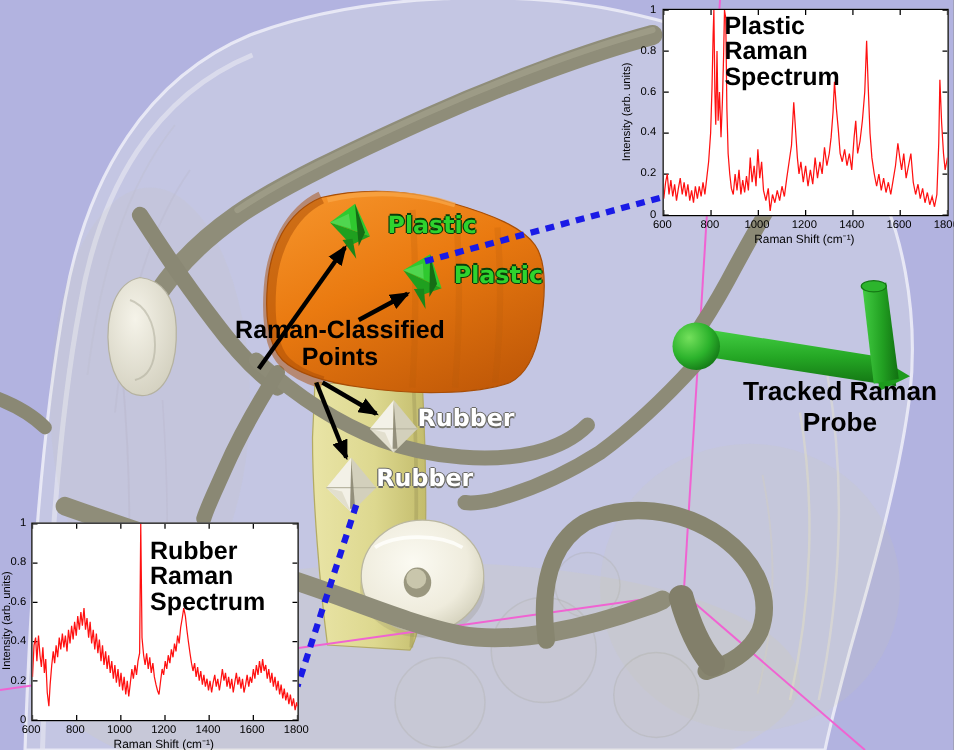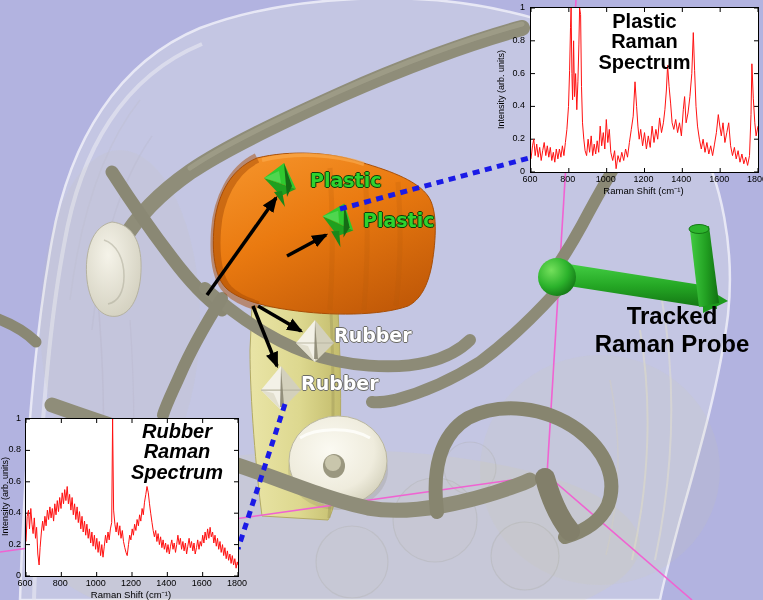--- a/index.html
+++ b/index.html
@@ -5,31 +5,31 @@
   html,body{margin:0;padding:0;background:#888;}
   #stage{position:relative;width:763px;height:600px;overflow:hidden;
          background:var(--background-color,#b2b3e0);
          font-family:"Liberation Sans",sans-serif;}
   #scene{position:absolute;left:0;top:0;}
   
   .inset{position:absolute;color:#000;}
   .plot-box{position:absolute;background:#fff;border:1px solid #000;box-sizing:content-box;}
   .plot-box svg{position:absolute;left:0;top:0;}
   .chart-title{position:absolute;font-weight:bold;font-size:20px;line-height:1.02;
-               text-align:center;white-space:normal;}
+               text-align:left;white-space:normal;}
   .yticks,.xticks{position:absolute;}
   .ytick{position:absolute;right:2px;transform:translateY(-50%);font-size:9px;white-space:nowrap;}
   .xtick{position:absolute;top:2px;transform:translateX(-50%);font-size:9px;white-space:nowrap;}
   .xlabel{position:absolute;text-align:center;font-size:9.5px;}
   .ylabel{position:absolute;writing-mode:vertical-rl;transform:rotate(180deg);
           text-align:center;font-size:9px;white-space:nowrap;}
   
   .scene-label{position:absolute;font-weight:bold;color:#000;}
   #lbl-classified{left:172px;top:253px;width:200px;text-align:center;font-size:20px;line-height:1.12;}
-  #lbl-probe{left:592px;top:302px;width:160px;text-align:center;font-size:24px;line-height:1.18;}
+  #lbl-probe{left:592px;top:302px;width:160px;text-align:center;font-size:21px;line-height:1.18;}
   .marker-label{position:absolute;font-family:"DejaVu Sans",sans-serif;font-weight:bold;font-size:19px;}
   .marker-label.plastic{color:var(--plastic-label-green,#2ed32e);
       text-shadow:-1px 0 #0a3c0a,1px 0 #0a3c0a,0 -1px #0a3c0a,0 1px #0a3c0a;margin-left:14px;}
   .marker-label.rubber{color:var(--rubber-label-white,#fff);
       text-shadow:-1px 0 #6b6b66,1px 0 #6b6b66,0 -1px #6b6b66,0 1px #6b6b66;}
   #lbl-plastic1{left:296px;top:169px;}
   #lbl-plastic2{left:349px;top:209px;}
   #lbl-rubber1{left:334px;top:324px;}
   #lbl-rubber2{left:301px;top:372px;}
 </style>
@@ -284,32 +284,33 @@
             <line x1="212" y1="94.19999999999999" x2="208" y2="94.19999999999999"></line>
             <line x1="0" y1="62.8" x2="4" y2="62.8"></line>
             <line x1="212" y1="62.8" x2="208" y2="62.8"></line>
             <line x1="0" y1="31.39999999999999" x2="4" y2="31.39999999999999"></line>
             <line x1="212" y1="31.39999999999999" x2="208" y2="31.39999999999999"></line>
             <line x1="0" y1="0" x2="4" y2="0"></line>
             <line x1="212" y1="0" x2="208" y2="0"></line>
           </g>
           <polyline points="0.0,122.5 1.2,97.3 2.5,91.1 3.5,109.9 4.8,89.5 6.0,105.2 7.1,114.6 8.3,98.9 9.5,119.3 10.6,108.3 11.8,135.0 13.1,146.0 14.1,128.7 15.4,113.0 16.6,102.1 17.7,111.5 18.9,97.3 20.1,106.8 21.4,91.1 22.6,100.5 23.9,87.9 25.1,98.9 26.3,89.5 27.6,102.1 28.8,84.8 30.0,95.8 31.3,81.6 32.5,92.6 33.7,78.5 35.0,89.5 36.2,73.8 37.5,84.8 38.7,70.6 39.9,81.6 41.2,67.5 42.4,84.8 43.6,75.4 44.9,91.1 46.1,78.5 47.3,95.8 48.6,84.8 49.8,100.5 51.1,87.9 52.3,103.6 53.5,92.6 54.8,109.9 56.0,97.3 57.2,113.0 58.5,102.1 59.7,116.2 60.9,105.2 62.2,119.3 63.4,109.9 64.7,124.0 65.9,113.0 67.1,127.2 68.4,116.2 69.6,130.3 70.8,119.3 72.1,133.4 73.3,122.5 74.6,136.6 75.8,125.6 77.0,138.2 78.3,127.2 79.5,116.2 80.7,124.0 82.0,113.0 83.2,120.9 84.4,109.9 85.7,103.6 86.6,0.0 87.6,91.1 88.9,105.2 90.1,113.0 91.3,103.6 92.6,116.2 93.8,106.8 95.0,119.3 96.3,111.5 97.5,122.5 98.8,128.7 100.0,133.4 101.2,136.6 102.5,125.6 103.7,116.2 104.9,120.9 106.2,109.9 107.4,116.2 108.6,105.2 109.9,111.5 111.1,100.5 112.4,106.8 113.6,95.8 114.8,102.1 116.1,89.5 117.3,95.8 118.5,83.2 119.8,75.4 121.0,67.5 122.3,73.8 123.5,84.8 124.7,94.2 126.0,103.6 127.2,111.5 128.4,117.8 129.7,111.5 130.9,122.5 132.1,114.6 133.4,125.6 134.6,117.8 135.9,128.7 137.1,120.9 138.3,130.3 139.6,124.0 140.8,133.4 142.0,125.6 143.3,135.0 144.5,127.2 145.8,120.9 147.0,130.3 148.2,124.0 149.5,133.4 150.7,125.6 151.9,116.2 153.2,125.6 154.4,119.3 155.6,130.3 156.9,122.5 158.1,131.9 159.4,124.0 160.6,135.0 161.8,127.2 163.1,119.3 164.3,128.7 165.5,122.5 166.8,131.9 168.0,124.0 169.2,135.0 170.5,128.7 171.7,120.9 173.0,130.3 174.2,122.5 175.4,127.2 176.7,116.2 177.9,124.0 179.1,113.0 180.4,120.9 181.6,109.9 182.9,119.3 184.1,108.3 185.3,117.8 186.6,113.0 187.8,124.0 189.0,116.2 190.3,127.2 191.5,119.3 192.7,130.3 194.0,122.5 195.2,133.4 196.5,125.6 197.7,136.6 198.9,128.7 200.2,139.7 201.4,131.9 202.6,141.3 203.9,135.0 205.1,144.4 206.3,136.6 207.6,146.0 208.8,139.7 210.1,149.2 211.3,142.9 212.0,146.0" fill="none" stroke="#ff1111" stroke-width="1"></polyline>
         </svg>
-      <div class="chart-title" style="right:4px;top:2px;width:114px;font-style:italic;">Rubber Raman Spectrum</div>
+      <div class="chart-title" style="right:4px;top:12px;width:114px;">Rubber Raman Spectrum</div>
     </div>
     <div class="xticks" style="left:25px;top:165px;width:212px;height:12px;">
         <div class="xtick" style="left: 0px;">600</div>
         <div class="xtick" style="left: 35.3333px;">800</div>
         <div class="xtick" style="left: 70.6667px;">1000</div>
         <div class="xtick" style="left: 106px;">1200</div>
         <div class="xtick" style="left: 141.333px;">1400</div>
         <div class="xtick" style="left: 176.667px;">1600</div>
         <div class="xtick" style="left: 212px;">1800</div>
       </div>
     <div class="xlabel" style="left:25px;top:177px;width:212px;">Raman Shift (cm⁻¹)</div>
   </div>
 
+  <div id="lbl-classified" class="scene-label">Raman-Classified Points</div>
   <div id="lbl-probe" class="scene-label">Tracked Raman Probe</div>
   <div id="lbl-plastic1" class="marker-label plastic">Plastic</div>
   <div id="lbl-plastic2" class="marker-label plastic">Plastic</div>
   <div id="lbl-rubber1" class="marker-label rubber">Rubber</div>
   <div id="lbl-rubber2" class="marker-label rubber">Rubber</div>
 </div>
 
 </body></html>

